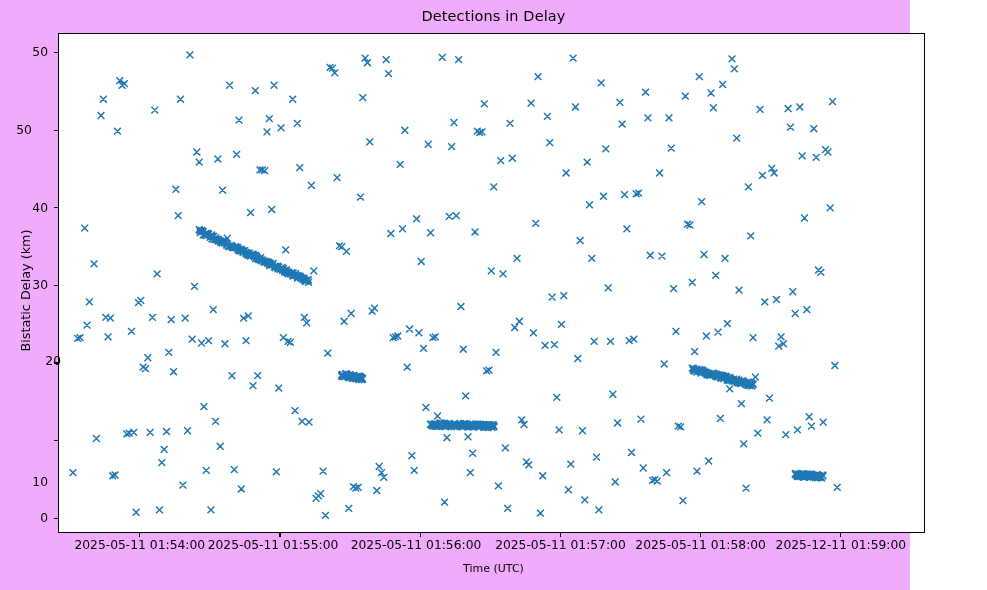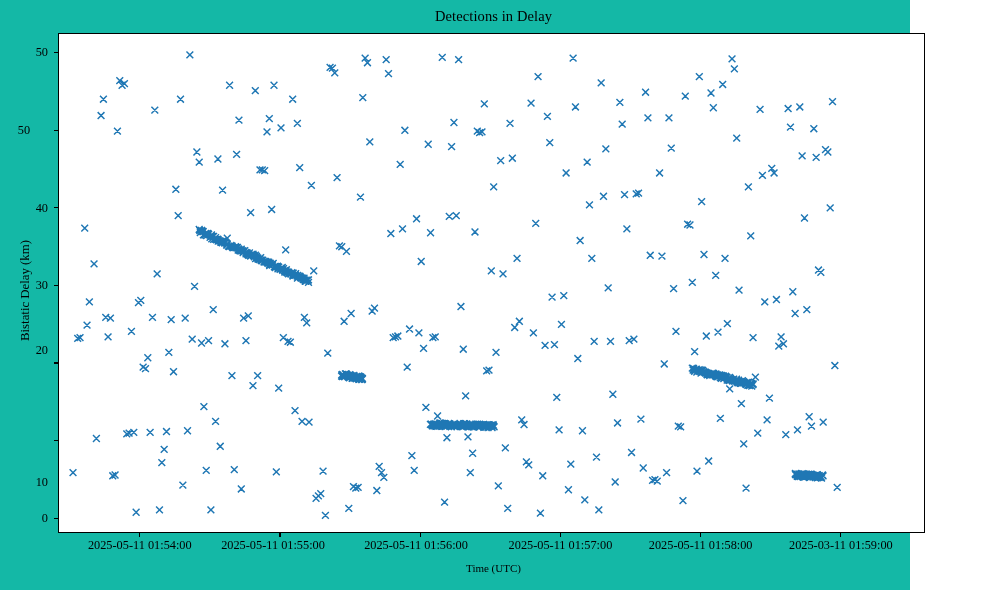--- a/index.html
+++ b/index.html
@@ -10,22 +10,21 @@
   body {
     width: 987px;
     height: 590px;
     font-family: "DejaVu Sans", sans-serif;
     overflow: hidden;
   }
   #figure {
     position: relative;
     width: 910px;
     height: 590px;
-    background: #14b8a6;
-    font-family: Liberation Serif, serif;
+    background: #f0abfc;
   }
   #chart-title {
     position: absolute;
     left: 0;
     top: 8px;
     width: 987px;
     text-align: center;
     font-size: 14.5px;
     color: #000000;
     letter-spacing: 0.1px;
@@ -109,33 +108,33 @@
     <svg id="scatter-svg" viewBox="0 0 867 500" preserveAspectRatio="none">
         <g stroke="#1f77b4" stroke-width="1.45" stroke-linecap="butt" fill="none">
           <path d="M10.62 435.26L17.42 442.06M10.62 442.06L17.42 435.26M15.30 300.95L22.10 307.75M15.30 307.75L22.10 300.95M17.63 300.17L24.43 306.97M17.63 306.97L24.43 300.17M22.31 190.70L29.11 197.50M22.31 197.50L29.11 190.70M24.64 287.75L31.44 294.55M24.64 294.55L31.44 287.75M26.98 264.46L33.78 271.26M26.98 271.26L33.78 264.46M31.65 226.41L38.45 233.21M31.65 233.21L38.45 226.41M33.99 401.10L40.79 407.90M33.99 407.90L40.79 401.10M38.66 78.12L45.46 84.92M38.66 84.92L45.46 78.12M41.00 61.82L47.80 68.62M41.00 68.62L47.80 61.82M43.34 279.99L50.14 286.79M43.34 286.79L50.14 279.99M45.68 299.40L52.48 306.20M45.68 306.20L52.48 299.40M48.01 280.76L54.81 287.56M48.01 287.56L54.81 280.76M50.35 438.37L57.15 445.17M50.35 445.17L57.15 438.37M52.69 437.59L59.49 444.39M52.69 444.39L59.49 437.59M55.02 93.65L61.82 100.45M55.02 100.45L61.82 93.65M57.36 43.18L64.16 49.98M57.36 49.98L64.16 43.18M59.70 47.84L66.50 54.64M59.70 54.64L66.50 47.84M62.03 46.29L68.83 53.09M62.03 53.09L68.83 46.29M64.37 396.44L71.17 403.24M64.37 403.24L71.17 396.44M66.71 395.67L73.51 402.47M66.71 402.47L73.51 395.67M69.04 293.96L75.84 300.76M69.04 300.76L75.84 293.96M71.38 394.89L78.18 401.69M71.38 401.69L78.18 394.89M73.72 474.86L80.52 481.66M73.72 481.66L80.52 474.86M76.06 265.23L82.86 272.03M76.06 272.03L82.86 265.23M78.39 262.90L85.19 269.70M78.39 269.70L85.19 262.90M80.73 329.67L87.53 336.47M80.73 336.47L87.53 329.67M83.07 331.23L89.87 338.03M83.07 338.03L89.87 331.23M85.40 320.36L92.20 327.16M85.40 327.16L92.20 320.36M87.74 394.89L94.54 401.69M87.74 401.69L94.54 394.89M90.08 279.99L96.88 286.79M90.08 286.79L96.88 279.99M92.41 72.69L99.21 79.49M92.41 79.49L99.21 72.69M94.75 236.51L101.55 243.31M94.75 243.31L101.55 236.51M97.09 472.53L103.89 479.33M97.09 479.33L103.89 472.53M99.42 425.17L106.22 431.97M99.42 431.97L106.22 425.17M101.76 411.97L108.56 418.77M101.76 418.77L108.56 411.97M104.10 394.12L110.90 400.92M104.10 400.92L110.90 394.12M106.44 314.92L113.24 321.72M106.44 321.72L113.24 314.92M108.77 282.31L115.57 289.11M108.77 289.11L115.57 282.31M111.11 334.33L117.91 341.13M111.11 341.13L117.91 334.33M113.45 151.88L120.25 158.68M113.45 158.68L120.25 151.88M115.78 178.28L122.58 185.08M115.78 185.08L122.58 178.28M118.12 61.82L124.92 68.62M118.12 68.62L124.92 61.82M120.46 447.69L127.26 454.49M120.46 454.49L127.26 447.69M122.79 280.76L129.59 287.56M122.79 287.56L129.59 280.76M125.13 393.34L131.93 400.14M125.13 400.14L131.93 393.34M127.47 17.56L134.27 24.36M127.47 24.36L134.27 17.56M129.80 301.72L136.60 308.52M129.80 308.52L136.60 301.72M132.14 248.93L138.94 255.73M132.14 255.73L138.94 248.93M134.48 114.61L141.28 121.41M134.48 121.41L141.28 114.61M136.82 124.71L143.62 131.51M136.82 131.51L143.62 124.71M139.15 305.61L145.95 312.41M139.15 312.41L145.95 305.61M141.49 369.27L148.29 376.07M141.49 376.07L148.29 369.27M143.83 432.94L150.63 439.74M143.83 439.74L150.63 432.94M146.16 303.28L152.96 310.08M146.16 310.08L152.96 303.28M148.50 472.53L155.30 479.33M148.50 479.33L155.30 472.53M150.84 272.22L157.64 279.02M150.84 279.02L157.64 272.22M153.17 384.02L159.97 390.82M153.17 390.82L159.97 384.02M155.51 121.60L162.31 128.40M155.51 128.40L162.31 121.60M157.85 408.87L164.65 415.67M157.85 415.67L164.65 408.87M160.18 152.66L166.98 159.46M160.18 159.46L166.98 152.66M162.52 306.38L169.32 313.18M162.52 313.18L169.32 306.38M164.86 200.79L171.66 207.59M164.86 207.59L171.66 200.79M167.20 47.84L174.00 54.64M167.20 54.64L174.00 47.84M169.53 338.21L176.33 345.01M169.53 345.01L176.33 338.21M171.87 432.16L178.67 438.96M171.87 438.96L178.67 432.16M174.21 116.94L181.01 123.74M174.21 123.74L181.01 116.94M176.54 82.78L183.34 89.58M176.54 89.58L183.34 82.78M178.88 451.57L185.68 458.37M178.88 458.37L185.68 451.57M181.22 280.76L188.02 287.56M181.22 287.56L188.02 280.76M183.55 303.28L190.35 310.08M183.55 310.08L190.35 303.28M185.89 278.43L192.69 285.23M185.89 285.23L192.69 278.43M188.23 175.17L195.03 181.97M188.23 181.97L195.03 175.17M190.56 348.31L197.36 355.11M190.56 355.11L197.36 348.31M192.90 53.28L199.70 60.08M192.90 60.08L199.70 53.28M195.24 338.21L202.04 345.01M195.24 345.01L202.04 338.21M197.58 132.47L204.38 139.27M197.58 139.27L204.38 132.47M199.91 132.47L206.71 139.27M199.91 139.27L206.71 132.47M202.25 133.25L209.05 140.05M202.25 140.05L209.05 133.25M204.59 94.43L211.39 101.23M204.59 101.23L211.39 94.43M206.92 81.23L213.72 88.03M206.92 88.03L213.72 81.23M209.26 172.07L216.06 178.87M209.26 178.87L216.06 172.07M211.60 47.84L218.40 54.64M211.60 54.64L218.40 47.84M213.93 434.49L220.73 441.29M213.93 441.29L220.73 434.49M216.27 350.64L223.07 357.44M216.27 357.44L223.07 350.64M218.61 90.54L225.41 97.34M218.61 97.34L225.41 90.54M220.95 300.17L227.75 306.97M220.95 306.97L227.75 300.17M223.28 212.44L230.08 219.24M223.28 219.24L230.08 212.44M225.62 304.05L232.42 310.85M225.62 310.85L232.42 304.05M227.96 304.83L234.76 311.63M227.96 311.63L234.76 304.83M230.29 61.82L237.09 68.62M230.29 68.62L237.09 61.82M232.63 373.15L239.43 379.95M232.63 379.95L239.43 373.15M234.97 85.89L241.77 92.69M234.97 92.69L241.77 85.89M237.30 130.14L244.10 136.94M237.30 136.94L244.10 130.14M239.64 384.02L246.44 390.82M239.64 390.82L246.44 384.02M241.98 279.99L248.78 286.79M241.98 286.79L248.78 279.99M244.31 285.42L251.11 292.22M244.31 292.22L251.11 285.42M246.65 384.80L253.45 391.60M246.65 391.60L253.45 384.80M248.99 148.00L255.79 154.80M248.99 154.80L255.79 148.00M251.33 233.40L258.13 240.20M251.33 240.20L258.13 233.40M253.66 460.89L260.46 467.69M253.66 467.69L260.46 460.89M256.00 458.56L262.80 465.36M256.00 465.36L262.80 458.56M258.34 456.23L265.14 463.03M258.34 463.03L265.14 456.23M260.67 433.71L267.47 440.51M260.67 440.51L267.47 433.71M263.01 477.97L269.81 484.77M263.01 484.77L269.81 477.97M265.35 315.70L272.15 322.50M265.35 322.50L272.15 315.70M267.68 29.99L274.48 36.79M267.68 36.79L274.48 29.99M270.02 30.76L276.82 37.56M270.02 37.56L276.82 30.76M272.36 35.42L279.16 42.22M272.36 42.22L279.16 35.42M274.69 140.23L281.49 147.03M274.69 147.03L281.49 140.23M277.03 208.56L283.83 215.36M277.03 215.36L283.83 208.56M279.37 209.33L286.17 216.13M279.37 216.13L286.17 209.33M281.71 283.87L288.51 290.67M281.71 290.67L288.51 283.87M284.04 213.99L290.84 220.79M284.04 220.79L290.84 213.99M286.38 470.98L293.18 477.78M286.38 477.78L293.18 470.98M288.72 276.10L295.52 282.90M288.72 282.90L295.52 276.10M291.05 449.24L297.85 456.04M291.05 456.04L297.85 449.24M293.39 450.79L300.19 457.59M293.39 457.59L300.19 450.79M295.73 450.02L302.53 456.82M295.73 456.82L302.53 450.02M298.06 159.64L304.86 166.44M298.06 166.44L304.86 159.64M300.40 60.26L307.20 67.06M300.40 67.06L307.20 60.26M302.74 20.67L309.54 27.47M302.74 27.47L309.54 20.67M305.07 25.33L311.87 32.13M305.07 32.13L311.87 25.33M307.41 104.52L314.21 111.32M307.41 111.32L314.21 104.52M309.75 273.77L316.55 280.57M309.75 280.57L316.55 273.77M312.09 270.67L318.89 277.47M312.09 277.47L318.89 270.67M314.42 453.12L321.22 459.92M314.42 459.92L321.22 453.12M316.76 429.05L323.56 435.85M316.76 435.85L323.56 429.05M319.10 435.26L325.90 442.06M319.10 442.06L325.90 435.26M321.43 439.92L328.23 446.72M321.43 446.72L328.23 439.92M323.77 22.22L330.57 29.02M323.77 29.02L330.57 22.22M326.11 36.20L332.91 43.00M326.11 43.00L332.91 36.20M328.44 196.13L335.24 202.93M328.44 202.93L335.24 196.13M330.78 300.17L337.58 306.97M330.78 306.97L337.58 300.17M333.12 299.40L339.92 306.20M333.12 306.20L339.92 299.40M335.45 298.62L342.25 305.42M335.45 305.42L342.25 298.62M337.79 127.03L344.59 133.83M337.79 133.83L344.59 127.03M340.13 191.48L346.93 198.28M340.13 198.28L346.93 191.48M342.47 92.87L349.27 99.67M342.47 99.67L349.27 92.87M344.80 329.67L351.60 336.47M344.80 336.47L351.60 329.67M347.14 291.63L353.94 298.43M347.14 298.43L353.94 291.63M349.48 418.18L356.28 424.98M349.48 424.98L356.28 418.18M351.81 432.94L358.61 439.74M351.81 439.74L358.61 432.94M354.15 181.38L360.95 188.18M354.15 188.18L360.95 181.38M356.49 295.51L363.29 302.31M356.49 302.31L363.29 295.51M358.82 224.08L365.62 230.88M358.82 230.88L365.62 224.08M361.16 311.04L367.96 317.84M361.16 317.84L367.96 311.04M363.50 370.05L370.30 376.85M363.50 376.85L370.30 370.05M365.83 106.85L372.63 113.65M365.83 113.65L372.63 106.85M368.17 195.36L374.97 202.16M368.17 202.16L374.97 195.36M370.51 300.17L377.31 306.97M370.51 306.97L377.31 300.17M372.85 299.40L379.65 306.20M372.85 306.20L379.65 299.40M375.18 378.59L381.98 385.39M375.18 385.39L381.98 378.59M377.52 385.58L384.32 392.38M377.52 392.38L384.32 385.58M379.86 19.89L386.66 26.69M379.86 26.69L386.66 19.89M382.19 464.77L388.99 471.57M382.19 471.57L388.99 464.77M384.53 400.33L391.33 407.13M384.53 407.13L391.33 400.33M386.87 179.05L393.67 185.85M386.87 185.85L393.67 179.05M389.20 109.18L396.00 115.98M389.20 115.98L396.00 109.18M391.54 85.11L398.34 91.91M391.54 91.91L398.34 85.11M393.88 178.28L400.68 185.08M393.88 185.08L400.68 178.28M396.21 22.22L403.01 29.02M396.21 29.02L403.01 22.22M398.55 269.12L405.35 275.92M398.55 275.92L405.35 269.12M400.89 311.82L407.69 318.62M400.89 318.62L407.69 311.82M403.23 358.40L410.03 365.20M403.23 365.20L410.03 358.40M405.56 399.55L412.36 406.35M405.56 406.35L412.36 399.55M407.90 435.26L414.70 442.06M407.90 442.06L414.70 435.26M410.24 415.85L417.04 422.65M410.24 422.65L417.04 415.85M412.57 194.58L419.37 201.38M412.57 201.38L419.37 194.58M414.91 93.65L421.71 100.45M414.91 100.45L421.71 93.65M417.25 95.20L424.05 102.00M417.25 102.00L424.05 95.20M419.58 94.43L426.38 101.23M419.58 101.23L426.38 94.43M421.92 66.48L428.72 73.28M421.92 73.28L428.72 66.48M424.26 333.56L431.06 340.36M424.26 340.36L431.06 333.56M426.59 332.78L433.39 339.58M426.59 339.58L433.39 332.78M428.93 233.40L435.73 240.20M428.93 240.20L435.73 233.40M431.27 149.55L438.07 156.35M431.27 156.35L438.07 149.55M433.61 314.92L440.41 321.72M433.61 321.72L440.41 314.92M435.94 448.46L442.74 455.26M435.94 455.26L442.74 448.46M438.28 123.15L445.08 129.95M438.28 129.95L445.08 123.15M440.62 236.51L447.42 243.31M440.62 243.31L447.42 236.51M442.95 410.42L449.75 417.22M442.95 417.22L449.75 410.42M445.29 470.98L452.09 477.78M445.29 477.78L452.09 470.98M447.63 85.89L454.43 92.69M447.63 92.69L454.43 85.89M449.96 120.82L456.76 127.62M449.96 127.62L456.76 120.82M452.30 290.08L459.10 296.88M452.30 296.88L459.10 290.08M454.64 220.98L461.44 227.78M454.64 227.78L461.44 220.98M456.97 283.87L463.77 290.67M456.97 290.67L463.77 283.87M459.31 382.47L466.11 389.27M459.31 389.27L466.11 382.47M461.65 387.13L468.45 393.93M461.65 393.93L468.45 387.13M463.99 424.40L470.79 431.20M463.99 431.20L470.79 424.40M466.32 427.50L473.12 434.30M466.32 434.30L473.12 427.50M468.66 65.70L475.46 72.50M468.66 72.50L475.46 65.70M471.00 295.51L477.80 302.31M471.00 302.31L477.80 295.51M473.33 186.04L480.13 192.84M473.33 192.84L480.13 186.04M475.67 39.30L482.47 46.10M475.67 46.10L482.47 39.30M478.01 475.64L484.81 482.44M478.01 482.44L484.81 475.64M480.34 438.37L487.14 445.17M480.34 445.17L487.14 438.37M482.68 307.94L489.48 314.74M482.68 314.74L489.48 307.94M485.02 78.90L491.82 85.70M485.02 85.70L491.82 78.90M487.35 105.30L494.15 112.10M487.35 112.10L494.15 105.30M489.69 259.80L496.49 266.60M489.69 266.60L496.49 259.80M492.03 307.16L498.83 313.96M492.03 313.96L498.83 307.16M494.37 359.95L501.17 366.75M494.37 366.75L501.17 359.95M496.70 392.56L503.50 399.36M496.70 399.36L503.50 392.56M499.04 286.97L505.84 293.77M499.04 293.77L505.84 286.97M501.38 258.25L508.18 265.05M501.38 265.05L508.18 258.25M503.71 135.58L510.51 142.38M503.71 142.38L510.51 135.58M506.05 452.35L512.85 459.15M506.05 459.15L512.85 452.35M508.39 426.72L515.19 433.52M508.39 433.52L515.19 426.72M510.72 20.67L517.52 27.47M510.72 27.47L517.52 20.67M513.06 69.58L519.86 76.38M513.06 76.38L519.86 69.58M515.40 321.13L522.20 327.93M515.40 327.93L522.20 321.13M517.73 203.12L524.53 209.92M517.73 209.92L524.53 203.12M520.07 393.34L526.87 400.14M520.07 400.14L526.87 393.34M522.41 462.44L529.21 469.24M522.41 469.24L529.21 462.44M524.75 124.71L531.55 131.51M524.75 131.51L531.55 124.71M527.08 167.41L533.88 174.21M527.08 174.21L533.88 167.41M529.42 220.98L536.22 227.78M529.42 227.78L536.22 220.98M531.76 304.05L538.56 310.85M531.76 310.85L538.56 304.05M534.09 419.74L540.89 426.54M534.09 426.54L540.89 419.74M536.43 472.53L543.23 479.33M536.43 479.33L543.23 472.53M538.77 45.51L545.57 52.31M538.77 52.31L545.57 45.51M541.10 158.87L547.90 165.67M541.10 165.67L547.90 158.87M543.44 111.51L550.24 118.31M543.44 118.31L550.24 111.51M545.78 250.48L552.58 257.28M545.78 257.28L552.58 250.48M548.11 304.05L554.91 310.85M548.11 310.85L554.91 304.05M550.45 356.85L557.25 363.65M550.45 363.65L557.25 356.85M552.79 444.58L559.59 451.38M552.79 451.38L559.59 444.58M555.13 385.58L561.93 392.38M555.13 392.38L561.93 385.58M557.46 64.92L564.26 71.72M557.46 71.72L564.26 64.92M559.80 86.66L566.60 93.46M559.80 93.46L566.60 86.66M562.14 157.31L568.94 164.11M562.14 164.11L568.94 157.31M564.47 191.48L571.27 198.28M564.47 198.28L571.27 191.48M566.81 303.28L573.61 310.08M566.81 310.08L573.61 303.28M569.15 415.08L575.95 421.88M569.15 421.88L575.95 415.08M571.48 301.72L578.28 308.52M571.48 308.52L578.28 301.72M573.82 156.54L580.62 163.34M573.82 163.34L580.62 156.54M576.16 155.76L582.96 162.56M576.16 162.56L582.96 155.76M578.49 381.69L585.29 388.49M578.49 388.49L585.29 381.69M580.83 430.61L587.63 437.41M580.83 437.41L587.63 430.61M583.17 54.83L589.97 61.63M583.17 61.63L589.97 54.83M585.51 80.45L592.31 87.25M585.51 87.25L592.31 80.45M587.84 217.87L594.64 224.67M587.84 224.67L594.64 217.87M590.18 443.03L596.98 449.83M590.18 449.83L596.98 443.03M592.52 442.25L599.32 449.05M592.52 449.05L599.32 442.25M594.85 443.80L601.65 450.60M594.85 450.60L601.65 443.80M597.19 135.58L603.99 142.38M597.19 142.38L603.99 135.58M599.53 218.65L606.33 225.45M599.53 225.45L606.33 218.65M601.86 326.57L608.66 333.37M601.86 333.37L608.66 326.57M604.20 435.26L611.00 442.06M604.20 442.06L611.00 435.26M606.54 80.45L613.34 87.25M606.54 87.25L613.34 80.45M608.87 110.73L615.67 117.53M608.87 117.53L615.67 110.73M611.21 251.26L618.01 258.06M611.21 258.06L618.01 251.26M613.55 293.96L620.35 300.76M613.55 300.76L620.35 293.96M615.89 388.68L622.69 395.48M615.89 395.48L622.69 388.68M618.22 389.46L625.02 396.26M618.22 396.26L625.02 389.46M620.56 463.21L627.36 470.01M620.56 470.01L627.36 463.21M622.90 58.71L629.70 65.51M622.90 65.51L629.70 58.71M625.23 186.82L632.03 193.62M625.23 193.62L632.03 186.82M627.57 187.59L634.37 194.39M627.57 194.39L634.37 187.59M629.91 245.05L636.71 251.85M629.91 251.85L636.71 245.05M632.24 314.15L639.04 320.95M632.24 320.95L639.04 314.15M634.58 433.71L641.38 440.51M634.58 440.51L641.38 433.71M636.92 39.30L643.72 46.10M636.92 46.10L643.72 39.30M639.25 164.30L646.05 171.10M639.25 171.10L646.05 164.30M641.59 217.10L648.39 223.90M641.59 223.90L648.39 217.10M643.93 298.62L650.73 305.42M643.93 305.42L650.73 298.62M646.27 423.62L653.07 430.42M646.27 430.42L653.07 423.62M648.60 55.61L655.40 62.41M648.60 62.41L655.40 55.61M650.94 70.36L657.74 77.16M650.94 77.16L657.74 70.36M653.28 238.06L660.08 244.86M653.28 244.86L660.08 238.06M655.61 294.74L662.41 301.54M655.61 301.54L662.41 294.74M657.95 380.92L664.75 387.72M657.95 387.72L664.75 380.92M660.29 47.07L667.09 53.87M660.29 53.87L667.09 47.07M662.62 220.98L669.42 227.78M662.62 227.78L669.42 220.98M664.96 286.20L671.76 293.00M664.96 293.00L671.76 286.20M667.30 351.41L674.10 358.21M667.30 358.21L674.10 351.41M669.64 21.44L676.44 28.24M669.64 28.24L676.44 21.44M671.97 31.54L678.77 38.34M671.97 38.34L678.77 31.54M674.31 100.64L681.11 107.44M674.31 107.44L681.11 100.64M676.65 252.81L683.45 259.61M676.65 259.61L683.45 252.81M678.98 366.17L685.78 372.97M678.98 372.97L685.78 366.17M681.32 406.54L688.12 413.34M681.32 413.34L688.12 406.54M683.66 450.79L690.46 457.59M683.66 457.59L690.46 450.79M685.99 149.55L692.79 156.35M685.99 156.35L692.79 149.55M688.33 198.46L695.13 205.26M688.33 205.26L695.13 198.46M690.67 300.17L697.47 306.97M690.67 306.97L697.47 300.17M693.00 339.77L699.80 346.57M693.00 346.57L699.80 339.77M695.34 395.67L702.14 402.47M695.34 402.47L702.14 395.67M697.68 71.91L704.48 78.71M697.68 78.71L704.48 71.91M700.02 137.90L706.82 144.70M700.02 144.70L706.82 137.90M702.35 264.46L709.15 271.26M702.35 271.26L709.15 264.46M704.69 382.47L711.49 389.27M704.69 389.27L711.49 382.47M707.03 360.73L713.83 367.53M707.03 367.53L713.83 360.73M709.36 130.92L716.16 137.72M709.36 137.72L716.16 130.92M711.70 135.58L718.50 142.38M711.70 142.38L718.50 135.58M714.04 262.13L720.84 268.93M714.04 268.93L720.84 262.13M716.37 308.71L723.17 315.51M716.37 315.51L723.17 308.71M718.71 299.40L725.51 306.20M718.71 306.20L725.51 299.40M721.05 306.38L727.85 313.18M721.05 313.18L727.85 306.38M723.38 397.22L730.18 404.02M723.38 404.02L730.18 397.22M725.72 71.13L732.52 77.93M725.72 77.93L732.52 71.13M728.06 89.77L734.86 96.57M728.06 96.57L734.86 89.77M730.40 254.36L737.20 261.16M730.40 261.16L737.20 254.36M732.73 276.10L739.53 282.90M732.73 282.90L739.53 276.10M735.07 392.56L741.87 399.36M735.07 399.36L741.87 392.56M737.41 69.58L744.21 76.38M737.41 76.38L744.21 69.58M739.74 118.49L746.54 125.29M739.74 125.29L746.54 118.49M742.08 180.61L748.88 187.41M742.08 187.41L748.88 180.61M744.42 272.22L751.22 279.02M744.42 279.02L751.22 272.22M746.75 379.36L753.55 386.16M746.75 386.16L753.55 379.36M749.09 388.68L755.89 395.48M749.09 395.48L755.89 388.68M751.43 91.32L758.23 98.12M751.43 98.12L758.23 91.32M753.76 120.05L760.56 126.85M753.76 126.85L760.56 120.05M756.10 232.62L762.90 239.42M756.10 239.42L762.90 232.62M758.44 234.95L765.24 241.75M758.44 241.75L765.24 234.95M760.78 384.80L767.58 391.60M760.78 391.60L767.58 384.80M763.11 112.28L769.91 119.08M763.11 119.08L769.91 112.28M765.45 114.61L772.25 121.41M765.45 121.41L772.25 114.61M767.79 170.51L774.59 177.31M767.79 177.31L774.59 170.51M770.12 64.15L776.92 70.95M770.12 70.95L776.92 64.15M772.46 328.12L779.26 334.92M772.46 334.92L779.26 328.12M774.80 450.02L781.60 456.82M774.80 456.82L781.60 450.02M136.80 192.08L143.60 198.88M136.80 198.88L143.60 192.08M137.44 193.16L144.24 199.96M137.44 199.96L144.24 193.16M137.89 195.23L144.69 202.03M137.89 202.03L144.69 195.23M139.12 192.99L145.92 199.79M139.12 199.79L145.92 192.99M139.47 193.33L146.27 200.13M139.47 200.13L146.27 193.33M140.35 194.21L147.15 201.01M140.35 201.01L147.15 194.21M140.88 194.19L147.68 200.99M140.88 200.99L147.68 194.19M141.00 197.53L147.80 204.33M141.00 204.33L147.80 197.53M142.35 196.79L149.15 203.59M142.35 203.59L149.15 196.79M142.56 197.67L149.36 204.47M142.56 204.47L149.36 197.67M143.28 196.13L150.08 202.93M143.28 202.93L150.08 196.13M144.54 197.87L151.34 204.67M144.54 204.67L151.34 197.87M144.21 198.16L151.01 204.96M144.21 204.96L151.01 198.16M144.93 195.97L151.73 202.77M144.93 202.77L151.73 195.97M145.75 196.34L152.55 203.14M145.75 203.14L152.55 196.34M146.25 196.94L153.05 203.74M146.25 203.74L153.05 196.94M147.69 199.84L154.49 206.64M147.69 206.64L154.49 199.84M148.33 198.60L155.13 205.40M148.33 205.40L155.13 198.60M149.09 197.50L155.89 204.30M149.09 204.30L155.89 197.50M149.34 198.76L156.14 205.56M149.34 205.56L156.14 198.76M149.38 201.48L156.18 208.28M149.38 208.28L156.18 201.48M150.59 199.16L157.39 205.96M150.59 205.96L157.39 199.16M151.20 198.94L158.00 205.74M151.20 205.74L158.00 198.94M151.23 201.99L158.03 208.79M151.23 208.79L158.03 201.99M152.61 201.75L159.41 208.55M152.61 208.55L159.41 201.75M153.16 200.16L159.96 206.96M153.16 206.96L159.96 200.16M154.20 202.24L161.00 209.04M154.20 209.04L161.00 202.24M153.93 202.32L160.73 209.12M153.93 209.12L160.73 202.32M155.36 201.65L162.16 208.45M155.36 208.45L162.16 201.65M155.80 203.59L162.60 210.39M155.80 210.39L162.60 203.59M155.90 202.39L162.70 209.19M155.90 209.19L162.70 202.39M157.38 203.39L164.18 210.19M157.38 210.19L164.18 203.39M157.44 203.50L164.24 210.30M157.44 210.30L164.24 203.50M158.63 203.92L165.43 210.72M158.63 210.72L165.43 203.92M158.50 205.03L165.30 211.83M158.50 211.83L165.30 205.03M160.10 203.92L166.90 210.72M160.10 210.72L166.90 203.92M159.91 205.48L166.71 212.28M159.91 212.28L166.71 205.48M160.72 203.94L167.52 210.74M160.72 210.74L167.52 203.94M161.75 204.15L168.55 210.95M161.75 210.95L168.55 204.15M162.35 205.71L169.15 212.51M162.35 212.51L169.15 205.71M162.47 205.16L169.27 211.96M162.47 211.96L169.27 205.16M163.44 205.04L170.24 211.84M163.44 211.84L170.24 205.04M164.33 206.53L171.13 213.33M164.33 213.33L171.13 206.53M164.24 207.76L171.04 214.56M164.24 214.56L171.04 207.76M164.89 207.39L171.69 214.19M164.89 214.19L171.69 207.39M166.24 208.90L173.04 215.70M166.24 215.70L173.04 208.90M166.15 208.70L172.95 215.50M166.15 215.50L172.95 208.70M167.15 209.10L173.95 215.90M167.15 215.90L173.95 209.10M168.55 208.11L175.35 214.91M168.55 214.91L175.35 208.11M168.10 208.54L174.90 215.34M168.10 215.34L174.90 208.54M169.74 208.75L176.54 215.55M169.74 215.55L176.54 208.75M169.57 209.10L176.37 215.90M169.57 215.90L176.37 209.10M170.43 210.22L177.23 217.02M170.43 217.02L177.23 210.22M171.27 210.18L178.07 216.98M171.27 216.98L178.07 210.18M172.35 209.96L179.15 216.76M172.35 216.76L179.15 209.96M173.09 209.26L179.89 216.06M173.09 216.06L179.89 209.26M172.67 210.20L179.47 217.00M172.67 217.00L179.47 210.20M174.32 210.33L181.12 217.13M174.32 217.13L181.12 210.33M174.75 210.56L181.55 217.36M174.75 217.36L181.55 210.56M175.10 209.97L181.90 216.77M175.10 216.77L181.90 209.97M175.76 212.62L182.56 219.42M175.76 219.42L182.56 212.62M176.12 211.39L182.92 218.19M176.12 218.19L182.92 211.39M176.71 212.26L183.51 219.06M176.71 219.06L183.51 212.26M177.30 213.16L184.10 219.96M177.30 219.96L184.10 213.16M178.48 213.65L185.28 220.45M178.48 220.45L185.28 213.65M178.85 211.77L185.65 218.57M178.85 218.57L185.65 211.77M179.61 213.21L186.41 220.01M179.61 220.01L186.41 213.21M180.70 215.31L187.50 222.11M180.70 222.11L187.50 215.31M180.64 213.50L187.44 220.30M180.64 220.30L187.44 213.50M181.18 214.63L187.98 221.43M181.18 221.43L187.98 214.63M182.36 213.20L189.16 220.00M182.36 220.00L189.16 213.20M183.54 215.05L190.34 221.85M183.54 221.85L190.34 215.05M183.58 216.38L190.38 223.18M183.58 223.18L190.38 216.38M184.73 215.51L191.53 222.31M184.73 222.31L191.53 215.51M184.53 216.24L191.33 223.04M184.53 223.04L191.33 216.24M185.15 216.82L191.95 223.62M185.15 223.62L191.95 216.82M185.67 217.34L192.47 224.14M185.67 224.14L192.47 217.34M186.39 217.86L193.19 224.66M186.39 224.66L193.19 217.86M187.07 215.41L193.87 222.21M187.07 222.21L193.87 215.41M188.05 218.55L194.85 225.35M188.05 225.35L194.85 218.55M188.27 218.62L195.07 225.42M188.27 225.42L195.07 218.62M189.13 217.05L195.93 223.85M189.13 223.85L195.93 217.05M190.65 216.80L197.45 223.60M190.65 223.60L197.45 216.80M191.00 218.05L197.80 224.85M191.00 224.85L197.80 218.05M191.64 218.77L198.44 225.57M191.64 225.57L198.44 218.77M191.97 219.56L198.77 226.36M191.97 226.36L198.77 219.56M193.00 217.75L199.80 224.55M193.00 224.55L199.80 217.75M193.18 221.21L199.98 228.01M193.18 228.01L199.98 221.21M194.05 218.99L200.85 225.79M194.05 225.79L200.85 218.99M194.28 220.38L201.08 227.18M194.28 227.18L201.08 220.38M195.31 220.58L202.11 227.38M195.31 227.38L202.11 220.58M195.62 221.63L202.42 228.43M195.62 228.43L202.42 221.63M196.81 222.18L203.61 228.98M196.81 228.98L203.61 222.18M197.25 221.19L204.05 227.99M197.25 227.99L204.05 221.19M198.27 220.27L205.07 227.07M198.27 227.07L205.07 220.27M198.70 222.58L205.50 229.38M198.70 229.38L205.50 222.58M198.71 222.90L205.51 229.70M198.71 229.70L205.51 222.90M199.57 223.40L206.37 230.20M199.57 230.20L206.37 223.40M200.34 222.74L207.14 229.54M200.34 229.54L207.14 222.74M201.70 224.01L208.50 230.81M201.70 230.81L208.50 224.01M201.72 224.64L208.52 231.44M201.72 231.44L208.52 224.64M202.05 223.97L208.85 230.77M202.05 230.77L208.85 223.97M203.12 224.12L209.92 230.92M203.12 230.92L209.92 224.12M203.45 224.72L210.25 231.52M203.45 231.52L210.25 224.72M204.77 224.60L211.57 231.40M204.77 231.40L211.57 224.60M205.36 225.62L212.16 232.42M205.36 232.42L212.16 225.62M206.25 225.63L213.05 232.43M206.25 232.43L213.05 225.63M206.37 224.80L213.17 231.60M206.37 231.60L213.17 224.80M207.14 227.51L213.94 234.31M207.14 234.31L213.94 227.51M207.30 228.09L214.10 234.89M207.30 234.89L214.10 228.09M207.81 225.88L214.61 232.68M207.81 232.68L214.61 225.88M208.92 227.00L215.72 233.80M208.92 233.80L215.72 227.00M210.07 227.80L216.87 234.60M210.07 234.60L216.87 227.80M209.95 227.49L216.75 234.29M209.95 234.29L216.75 227.49M210.81 226.11L217.61 232.91M210.81 232.91L217.61 226.11M211.96 229.38L218.76 236.18M211.96 236.18L218.76 229.38M212.37 229.30L219.17 236.10M212.37 236.10L219.17 229.30M213.03 228.91L219.83 235.71M213.03 235.71L219.83 228.91M213.02 230.12L219.82 236.92M213.02 236.92L219.82 230.12M213.82 229.23L220.62 236.03M213.82 236.03L220.62 229.23M215.18 228.83L221.98 235.63M215.18 235.63L221.98 228.83M215.48 229.67L222.28 236.47M215.48 236.47L222.28 229.67M215.53 231.42L222.33 238.22M215.53 238.22L222.33 231.42M216.34 229.78L223.14 236.58M216.34 236.58L223.14 229.78M217.55 231.77L224.35 238.57M217.55 238.57L224.35 231.77M217.73 231.89L224.53 238.69M217.73 238.69L224.53 231.89M218.24 231.13L225.04 237.93M218.24 237.93L225.04 231.13M219.85 230.04L226.65 236.84M219.85 236.84L226.65 230.04M219.66 231.66L226.46 238.46M219.66 238.46L226.46 231.66M220.29 233.01L227.09 239.81M220.29 239.81L227.09 233.01M221.09 231.27L227.89 238.07M221.09 238.07L227.89 231.27M222.16 233.33L228.96 240.13M222.16 240.13L228.96 233.33M222.42 234.81L229.22 241.61M222.42 241.61L229.22 234.81M223.59 234.34L230.39 241.14M223.59 241.14L230.39 234.34M223.96 232.37L230.76 239.17M223.96 239.17L230.76 232.37M224.82 234.61L231.62 241.41M224.82 241.41L231.62 234.61M224.79 235.32L231.59 242.12M224.79 242.12L231.59 235.32M226.07 236.42L232.87 243.22M226.07 243.22L232.87 236.42M226.25 234.68L233.05 241.48M226.25 241.48L233.05 234.68M226.79 235.95L233.59 242.75M226.79 242.75L233.59 235.95M228.36 236.17L235.16 242.97M228.36 242.97L235.16 236.17M228.55 236.64L235.35 243.44M228.55 243.44L235.35 236.64M229.45 235.22L236.25 242.02M229.45 242.02L236.25 235.22M230.27 237.69L237.07 244.49M230.27 244.49L237.07 237.69M230.85 235.75L237.65 242.55M230.85 242.55L237.65 235.75M230.57 238.67L237.37 245.47M230.57 245.47L237.37 238.67M232.08 237.78L238.88 244.58M232.08 244.58L238.88 237.78M232.11 237.49L238.91 244.29M232.11 244.29L238.91 237.49M233.22 236.29L240.02 243.09M233.22 243.09L240.02 236.29M233.28 238.01L240.08 244.81M233.28 244.81L240.08 238.01M234.85 238.59L241.65 245.39M234.85 245.39L241.65 238.59M235.27 238.10L242.07 244.90M235.27 244.90L242.07 238.10M235.03 240.65L241.83 247.45M235.03 247.45L241.83 240.65M236.08 239.69L242.88 246.49M236.08 246.49L242.88 239.69M236.52 239.04L243.32 245.84M236.52 245.84L243.32 239.04M237.51 238.87L244.31 245.67M237.51 245.67L244.31 238.87M237.68 239.40L244.48 246.20M237.68 246.20L244.48 239.40M238.45 240.35L245.25 247.15M238.45 247.15L245.25 240.35M238.95 240.81L245.75 247.61M238.95 247.61L245.75 240.81M239.81 240.63L246.61 247.43M239.81 247.43L246.61 240.63M240.85 242.14L247.65 248.94M240.85 248.94L247.65 242.14M241.63 240.71L248.43 247.51M241.63 247.51L248.43 240.71M242.49 242.53L249.29 249.33M242.49 249.33L249.29 242.53M242.72 243.80L249.52 250.60M242.72 250.60L249.52 243.80M243.80 243.27L250.60 250.07M243.80 250.07L250.60 243.27M243.61 243.68L250.41 250.48M243.61 250.48L250.41 243.68M244.62 242.87L251.42 249.67M244.62 249.67L251.42 242.87M245.88 242.59L252.68 249.39M245.88 249.39L252.68 242.59M246.10 242.53L252.90 249.33M246.10 249.33L252.90 242.53M246.11 244.99L252.91 251.79M246.11 251.79L252.91 244.99M279.21 338.73L286.01 345.53M279.21 345.53L286.01 338.73M279.28 337.54L286.08 344.34M279.28 344.34L286.08 337.54M280.11 337.06L286.91 343.86M280.11 343.86L286.91 337.06M280.11 339.14L286.91 345.94M280.11 345.94L286.91 339.14M281.26 338.05L288.06 344.85M281.26 344.85L288.06 338.05M281.13 337.98L287.93 344.78M281.13 344.78L287.93 337.98M282.23 339.14L289.03 345.94M282.23 345.94L289.03 339.14M281.54 339.01L288.34 345.81M281.54 345.81L288.34 339.01M282.50 339.24L289.30 346.04M282.50 346.04L289.30 339.24M283.36 336.59L290.16 343.39M283.36 343.39L290.16 336.59M283.02 336.59L289.82 343.39M283.02 343.39L289.82 336.59M284.15 336.71L290.95 343.51M284.15 343.51L290.95 336.71M284.06 336.81L290.86 343.61M284.06 343.61L290.86 336.81M283.89 336.70L290.69 343.50M283.89 343.50L290.69 336.70M285.20 338.24L292.00 345.04M285.20 345.04L292.00 338.24M285.02 337.82L291.82 344.62M285.02 344.62L291.82 337.82M285.33 338.26L292.13 345.06M285.33 345.06L292.13 338.26M285.98 339.70L292.78 346.50M285.98 346.50L292.78 339.70M286.93 340.39L293.73 347.19M286.93 347.19L293.73 340.39M286.60 339.18L293.40 345.98M286.60 345.98L293.40 339.18M287.43 337.36L294.23 344.16M287.43 344.16L294.23 337.36M287.62 339.90L294.42 346.70M287.62 346.70L294.42 339.90M288.17 338.27L294.97 345.07M288.17 345.07L294.97 338.27M287.95 337.80L294.75 344.60M287.95 344.60L294.75 337.80M289.00 338.64L295.80 345.44M289.00 345.44L295.80 338.64M288.67 339.30L295.47 346.10M288.67 346.10L295.47 339.30M289.72 339.19L296.52 345.99M289.72 345.99L296.52 339.19M289.79 338.43L296.59 345.23M289.79 345.23L296.59 338.43M289.74 340.93L296.54 347.73M289.74 347.73L296.54 340.93M290.27 340.76L297.07 347.56M290.27 347.56L297.07 340.76M291.53 338.01L298.33 344.81M291.53 344.81L298.33 338.01M291.45 339.66L298.25 346.46M291.45 346.46L298.25 339.66M291.29 340.38L298.09 347.18M291.29 347.18L298.09 340.38M292.34 340.76L299.14 347.56M292.34 347.56L299.14 340.76M292.65 340.44L299.45 347.24M292.65 347.24L299.45 340.44M293.07 339.85L299.87 346.65M293.07 346.65L299.87 339.85M293.78 341.34L300.58 348.14M293.78 348.14L300.58 341.34M294.15 339.04L300.95 345.84M294.15 345.84L300.95 339.04M294.00 340.92L300.80 347.72M294.00 347.72L300.80 340.92M294.17 340.76L300.97 347.56M294.17 347.56L300.97 340.76M294.74 340.42L301.54 347.22M294.74 347.22L301.54 340.42M295.82 339.33L302.62 346.13M295.82 346.13L302.62 339.33M296.31 342.00L303.11 348.80M296.31 348.80L303.11 342.00M296.03 338.79L302.83 345.59M296.03 345.59L302.83 338.79M296.68 338.86L303.48 345.66M296.68 345.66L303.48 338.86M297.20 342.01L304.00 348.81M297.20 348.81L304.00 342.01M297.39 340.08L304.19 346.88M297.39 346.88L304.19 340.08M297.24 340.63L304.04 347.43M297.24 347.43L304.04 340.63M297.64 339.40L304.44 346.20M297.64 346.20L304.44 339.40M298.28 339.45L305.08 346.25M298.28 346.25L305.08 339.45M299.15 340.57L305.95 347.37M299.15 347.37L305.95 340.57M299.25 342.16L306.05 348.96M299.25 348.96L306.05 342.16M300.07 340.90L306.87 347.70M300.07 347.70L306.87 340.90M299.94 341.72L306.74 348.52M299.94 348.52L306.74 341.72M299.97 341.86L306.77 348.66M299.97 348.66L306.77 341.86M368.01 386.95L374.81 393.75M368.01 393.75L374.81 386.95M368.88 386.88L375.68 393.68M368.88 393.68L375.68 386.88M368.62 386.91L375.42 393.71M368.62 393.71L375.42 386.91M369.90 388.53L376.70 395.33M369.90 395.33L376.70 388.53M369.64 387.52L376.44 394.32M369.64 394.32L376.44 387.52M370.70 387.39L377.50 394.19M370.70 394.19L377.50 387.39M370.60 388.33L377.40 395.13M370.60 395.13L377.40 388.33M371.29 386.72L378.09 393.52M371.29 393.52L378.09 386.72M371.90 388.39L378.70 395.19M371.90 395.19L378.70 388.39M372.57 386.38L379.37 393.18M372.57 393.18L379.37 386.38M373.45 388.97L380.25 395.77M373.45 395.77L380.25 388.97M373.59 387.03L380.39 393.83M373.59 393.83L380.39 387.03M373.92 387.02L380.72 393.82M373.92 393.82L380.72 387.02M373.95 388.66L380.75 395.46M373.95 395.46L380.75 388.66M374.68 388.91L381.48 395.71M374.68 395.71L381.48 388.91M375.92 388.10L382.72 394.90M375.92 394.90L382.72 388.10M376.39 387.00L383.19 393.80M376.39 393.80L383.19 387.00M376.67 388.08L383.47 394.88M376.67 394.88L383.47 388.08M376.92 388.80L383.72 395.60M376.92 395.60L383.72 388.80M377.34 385.82L384.14 392.62M377.34 392.62L384.14 385.82M378.45 388.46L385.25 395.26M378.45 395.26L385.25 388.46M378.49 385.80L385.29 392.60M378.49 392.60L385.29 385.80M379.33 386.31L386.13 393.11M379.33 393.11L386.13 386.31M378.95 388.75L385.75 395.55M378.95 395.55L385.75 388.75M379.88 386.17L386.68 392.97M379.88 392.97L386.68 386.17M380.07 387.36L386.87 394.16M380.07 394.16L386.87 387.36M380.71 387.76L387.51 394.56M380.71 394.56L387.51 387.76M381.50 386.58L388.30 393.38M381.50 393.38L388.30 386.58M381.62 388.82L388.42 395.62M381.62 395.62L388.42 388.82M382.20 386.02L389.00 392.82M382.20 392.82L389.00 386.02M383.37 386.44L390.17 393.24M383.37 393.24L390.17 386.44M383.59 387.54L390.39 394.34M383.59 394.34L390.39 387.54M383.32 389.09L390.12 395.89M383.32 395.89L390.12 389.09M383.83 388.41L390.63 395.21M383.83 395.21L390.63 388.41M384.68 388.75L391.48 395.55M384.68 395.55L391.48 388.75M385.56 387.05L392.36 393.85M385.56 393.85L392.36 387.05M386.29 386.56L393.09 393.36M386.29 393.36L393.09 386.56M385.70 386.79L392.50 393.59M385.70 393.59L392.50 386.79M386.29 386.07L393.09 392.87M386.29 392.87L393.09 386.07M387.46 386.52L394.26 393.32M387.46 393.32L394.26 386.52M388.30 387.64L395.10 394.44M388.30 394.44L395.10 387.64M387.90 387.27L394.70 394.07M387.90 394.07L394.70 387.27M388.85 389.36L395.65 396.16M388.85 396.16L395.65 389.36M389.07 389.03L395.87 395.83M389.07 395.83L395.87 389.03M389.17 388.88L395.97 395.68M389.17 395.68L395.97 388.88M389.86 388.24L396.66 395.04M389.86 395.04L396.66 388.24M390.47 387.40L397.27 394.20M390.47 394.20L397.27 387.40M390.94 387.83L397.74 394.63M390.94 394.63L397.74 387.83M391.52 387.04L398.32 393.84M391.52 393.84L398.32 387.04M391.95 389.26L398.75 396.06M391.95 396.06L398.75 389.26M392.27 388.70L399.07 395.50M392.27 395.50L399.07 388.70M392.67 387.02L399.47 393.82M392.67 393.82L399.47 387.02M393.33 387.92L400.13 394.72M393.33 394.72L400.13 387.92M393.82 387.95L400.62 394.75M393.82 394.75L400.62 387.95M394.78 388.16L401.58 394.96M394.78 394.96L401.58 388.16M395.52 387.42L402.32 394.22M395.52 394.22L402.32 387.42M395.55 387.63L402.35 394.43M395.55 394.43L402.35 387.63M395.60 387.05L402.40 393.85M395.60 393.85L402.40 387.05M396.60 387.32L403.40 394.12M396.60 394.12L403.40 387.32M397.60 386.10L404.40 392.90M397.60 392.90L404.40 386.10M397.57 386.91L404.37 393.71M397.57 393.71L404.37 386.91M398.51 388.02L405.31 394.82M398.51 394.82L405.31 388.02M398.02 388.59L404.82 395.39M398.02 395.39L404.82 388.59M399.07 387.29L405.87 394.09M399.07 394.09L405.87 387.29M399.19 389.27L405.99 396.07M399.19 396.07L405.99 389.27M400.10 388.08L406.90 394.88M400.10 394.88L406.90 388.08M400.13 387.51L406.93 394.31M400.13 394.31L406.93 387.51M400.43 389.42L407.23 396.22M400.43 396.22L407.23 389.42M401.23 386.24L408.03 393.04M401.23 393.04L408.03 386.24M402.00 386.32L408.80 393.12M402.00 393.12L408.80 386.32M401.89 388.60L408.69 395.40M401.89 395.40L408.69 388.60M402.64 386.69L409.44 393.49M402.64 393.49L409.44 386.69M403.44 387.52L410.24 394.32M403.44 394.32L410.24 387.52M404.32 386.57L411.12 393.37M404.32 393.37L411.12 386.57M404.12 387.50L410.92 394.30M404.12 394.30L410.92 387.50M405.38 388.87L412.18 395.67M405.38 395.67L412.18 388.87M405.29 388.90L412.09 395.70M405.29 395.70L412.09 388.90M405.52 389.46L412.32 396.26M405.52 396.26L412.32 389.46M406.56 389.02L413.36 395.82M406.56 395.82L413.36 389.02M406.75 389.47L413.55 396.27M406.75 396.27L413.55 389.47M406.81 389.04L413.61 395.84M406.81 395.84L413.61 389.04M407.93 387.37L414.73 394.17M407.93 394.17L414.73 387.37M408.50 387.03L415.30 393.83M408.50 393.83L415.30 387.03M408.53 388.91L415.33 395.71M408.53 395.71L415.33 388.91M408.92 389.23L415.72 396.03M408.92 396.03L415.72 389.23M409.95 389.29L416.75 396.09M409.95 396.09L416.75 389.29M409.90 386.66L416.70 393.46M409.90 393.46L416.70 386.66M411.29 389.74L418.09 396.54M411.29 396.54L418.09 389.74M411.58 387.41L418.38 394.21M411.58 394.21L418.38 387.41M412.08 389.25L418.88 396.05M412.08 396.05L418.88 389.25M412.53 388.51L419.33 395.31M412.53 395.31L419.33 388.51M412.12 389.17L418.92 395.97M412.12 395.97L418.92 389.17M413.29 386.73L420.09 393.53M413.29 393.53L420.09 386.73M413.79 388.41L420.59 395.21M413.79 395.21L420.59 388.41M413.92 387.84L420.72 394.64M413.92 394.64L420.72 387.84M414.57 388.06L421.37 394.86M414.57 394.86L421.37 388.06M414.95 388.82L421.75 395.62M414.95 395.62L421.75 388.82M415.08 386.79L421.88 393.59M415.08 393.59L421.88 386.79M416.19 388.79L422.99 395.59M416.19 395.59L422.99 388.79M416.48 389.79L423.28 396.59M416.48 396.59L423.28 389.79M417.27 386.85L424.07 393.65M417.27 393.65L424.07 386.85M417.26 389.47L424.06 396.27M417.26 396.27L424.06 389.47M417.69 387.82L424.49 394.62M417.69 394.62L424.49 387.82M418.77 387.46L425.57 394.26M418.77 394.26L425.57 387.46M418.56 387.48L425.36 394.28M418.56 394.28L425.36 387.48M419.52 388.08L426.32 394.88M419.52 394.88L426.32 388.08M419.67 387.21L426.47 394.01M419.67 394.01L426.47 387.21M420.75 387.57L427.55 394.37M420.75 394.37L427.55 387.57M421.39 386.92L428.19 393.72M421.39 393.72L428.19 386.92M421.44 389.15L428.24 395.95M421.44 395.95L428.24 389.15M421.39 389.95L428.19 396.75M421.39 396.75L428.19 389.95M422.90 387.61L429.70 394.41M422.90 394.41L429.70 387.61M423.51 389.93L430.31 396.73M423.51 396.73L430.31 389.93M423.30 389.05L430.10 395.85M423.30 395.85L430.10 389.05M424.06 388.43L430.86 395.23M424.06 395.23L430.86 388.43M424.37 387.98L431.17 394.78M424.37 394.78L431.17 387.98M424.41 388.25L431.21 395.05M424.41 395.05L431.21 388.25M425.65 390.21L432.45 397.01M425.65 397.01L432.45 390.21M425.93 387.59L432.73 394.39M425.93 394.39L432.73 387.59M426.33 389.10L433.13 395.90M426.33 395.90L433.13 389.10M426.75 387.28L433.55 394.08M426.75 394.08L433.55 387.28M427.17 389.01L433.97 395.81M427.17 395.81L433.97 389.01M427.40 388.71L434.20 395.51M427.40 395.51L434.20 388.71M428.02 388.06L434.82 394.86M428.02 394.86L434.82 388.06M429.25 388.98L436.05 395.78M429.25 395.78L436.05 388.98M429.67 387.51L436.47 394.31M429.67 394.31L436.47 387.51M429.66 390.26L436.46 397.06M429.66 397.06L436.46 390.26M430.77 387.38L437.57 394.18M430.77 394.18L437.57 387.38M431.32 388.72L438.12 395.52M431.32 395.52L438.12 388.72M431.71 389.49L438.51 396.29M431.71 396.29L438.51 389.49M629.91 330.73L636.71 337.53M629.91 337.53L636.71 330.73M630.71 332.63L637.51 339.43M630.71 339.43L637.51 332.63M631.18 331.03L637.98 337.83M631.18 337.83L637.98 331.03M632.09 332.71L638.89 339.51M632.09 339.51L638.89 332.71M632.23 334.03L639.03 340.83M632.23 340.83L639.03 334.03M633.05 332.26L639.85 339.06M633.05 339.06L639.85 332.26M633.29 332.72L640.09 339.52M633.29 339.52L640.09 332.72M633.92 331.85L640.72 338.65M633.92 338.65L640.72 331.85M634.38 334.79L641.18 341.59M634.38 341.59L641.18 334.79M635.44 333.04L642.24 339.84M635.44 339.84L642.24 333.04M635.19 333.98L641.99 340.78M635.19 340.78L641.99 333.98M636.31 333.35L643.11 340.15M636.31 340.15L643.11 333.35M636.77 332.19L643.57 338.99M636.77 338.99L643.57 332.19M636.79 333.98L643.59 340.78M636.79 340.78L643.59 333.98M637.83 333.79L644.63 340.59M637.83 340.59L644.63 333.79M638.62 335.80L645.42 342.60M638.62 342.60L645.42 335.80M638.68 332.61L645.48 339.41M638.68 339.41L645.48 332.61M639.82 333.37L646.62 340.17M639.82 340.17L646.62 333.37M639.96 332.98L646.76 339.78M639.96 339.78L646.76 332.98M640.34 332.97L647.14 339.77M640.34 339.77L647.14 332.97M641.31 334.26L648.11 341.06M641.31 341.06L648.11 334.26M641.77 334.71L648.57 341.51M641.77 341.51L648.57 334.71M642.72 334.65L649.52 341.45M642.72 341.45L649.52 334.65M642.95 334.65L649.75 341.45M642.95 341.45L649.75 334.65M643.09 335.77L649.89 342.57M643.09 342.57L649.89 335.77M644.27 335.61L651.07 342.41M644.27 342.41L651.07 335.61M644.59 337.28L651.39 344.08M644.59 344.08L651.39 337.28M645.32 337.10L652.12 343.90M645.32 343.90L652.12 337.10M645.01 337.52L651.81 344.32M645.01 344.32L651.81 337.52M646.01 335.95L652.81 342.75M646.01 342.75L652.81 335.95M646.42 337.03L653.22 343.83M646.42 343.83L653.22 337.03M647.16 336.70L653.96 343.50M647.16 343.50L653.96 336.70M647.31 338.07L654.11 344.87M647.31 344.87L654.11 338.07M647.75 336.73L654.55 343.53M647.75 343.53L654.55 336.73M648.94 337.22L655.74 344.02M648.94 344.02L655.74 337.22M650.00 335.79L656.80 342.59M650.00 342.59L656.80 335.79M649.82 337.50L656.62 344.30M649.82 344.30L656.62 337.50M650.08 336.46L656.88 343.26M650.08 343.26L656.88 336.46M650.74 336.81L657.54 343.61M650.74 343.61L657.54 336.81M651.17 336.10L657.97 342.90M651.17 342.90L657.97 336.10M651.75 336.81L658.55 343.61M651.75 343.61L658.55 336.81M652.93 338.33L659.73 345.13M652.93 345.13L659.73 338.33M653.90 337.13L660.70 343.93M653.90 343.93L660.70 337.13M653.50 336.54L660.30 343.34M653.50 343.34L660.30 336.54M654.18 339.20L660.98 346.00M654.18 346.00L660.98 339.20M655.38 339.44L662.18 346.24M655.38 346.24L662.18 339.44M655.42 337.60L662.22 344.40M655.42 344.40L662.22 337.60M655.68 338.56L662.48 345.36M655.68 345.36L662.48 338.56M656.87 338.54L663.67 345.34M656.87 345.34L663.67 338.54M657.26 337.40L664.06 344.20M657.26 344.20L664.06 337.40M657.94 340.26L664.74 347.06M657.94 347.06L664.74 340.26M658.10 339.75L664.90 346.55M658.10 346.55L664.90 339.75M658.83 338.10L665.63 344.90M658.83 344.90L665.63 338.10M659.03 340.87L665.83 347.67M659.03 347.67L665.83 340.87M659.70 338.32L666.50 345.12M659.70 345.12L666.50 338.32M661.01 338.41L667.81 345.21M661.01 345.21L667.81 338.41M661.43 341.12L668.23 347.92M661.43 347.92L668.23 341.12M661.61 339.63L668.41 346.43M661.61 346.43L668.41 339.63M662.82 339.15L669.62 345.95M662.82 345.95L669.62 339.15M663.17 338.74L669.97 345.54M663.17 345.54L669.97 338.74M663.46 339.18L670.26 345.98M663.46 345.98L670.26 339.18M663.67 339.85L670.47 346.65M663.67 346.65L670.47 339.85M664.60 339.98L671.40 346.78M664.60 346.78L671.40 339.98M664.77 342.68L671.57 349.48M664.77 349.48L671.57 342.68M665.86 340.89L672.66 347.69M665.86 347.69L672.66 340.89M666.02 342.66L672.82 349.46M666.02 349.46L672.82 342.66M667.09 340.03L673.89 346.83M667.09 346.83L673.89 340.03M667.17 343.15L673.97 349.95M667.17 349.95L673.97 343.15M668.18 340.93L674.98 347.73M668.18 347.73L674.98 340.93M668.05 342.29L674.85 349.09M668.05 349.09L674.85 342.29M669.40 342.60L676.20 349.40M669.40 349.40L676.20 342.60M669.73 342.45L676.53 349.25M669.73 349.25L676.53 342.45M670.31 343.71L677.11 350.51M670.31 350.51L677.11 343.71M670.86 341.90L677.66 348.70M670.86 348.70L677.66 341.90M671.37 341.64L678.17 348.44M671.37 348.44L678.17 341.64M672.18 343.65L678.98 350.45M672.18 350.45L678.98 343.65M672.35 344.03L679.15 350.83M672.35 350.83L679.15 344.03M672.64 343.80L679.44 350.60M672.64 350.60L679.44 343.80M672.85 343.26L679.65 350.06M672.85 350.06L679.65 343.26M674.17 341.82L680.97 348.62M674.17 348.62L680.97 341.82M674.46 343.64L681.26 350.44M674.46 350.44L681.26 343.64M674.62 344.50L681.42 351.30M674.62 351.30L681.42 344.50M675.52 345.33L682.32 352.13M675.52 352.13L682.32 345.33M676.17 342.70L682.97 349.50M676.17 349.50L682.97 342.70M676.51 345.12L683.31 351.92M676.51 351.92L683.31 345.12M676.72 344.04L683.52 350.84M676.72 350.84L683.52 344.04M677.93 344.20L684.73 351.00M677.93 351.00L684.73 344.20M677.91 346.06L684.71 352.86M677.91 352.86L684.71 346.06M678.73 345.86L685.53 352.66M678.73 352.66L685.53 345.86M679.50 345.61L686.30 352.41M679.50 352.41L686.30 345.61M680.00 343.22L686.80 350.02M680.00 350.02L686.80 343.22M681.05 344.67L687.85 351.47M681.05 351.47L687.85 344.67M680.73 345.07L687.53 351.87M680.73 351.87L687.53 345.07M681.24 344.32L688.04 351.12M681.24 351.12L688.04 344.32M682.12 345.15L688.92 351.95M682.12 351.95L688.92 345.15M683.00 346.42L689.80 353.22M683.00 353.22L689.80 346.42M683.77 347.19L690.57 353.99M683.77 353.99L690.57 347.19M684.40 346.62L691.20 353.42M684.40 353.42L691.20 346.62M683.99 346.43L690.79 353.23M683.99 353.23L690.79 346.43M684.69 344.94L691.49 351.74M684.69 351.74L691.49 344.94M685.44 347.96L692.24 354.76M685.44 354.76L692.24 347.96M686.29 345.36L693.09 352.16M686.29 352.16L693.09 345.36M686.27 344.84L693.07 351.64M686.27 351.64L693.07 344.84M686.97 348.30L693.77 355.10M686.97 355.10L693.77 348.30M687.67 347.70L694.47 354.50M687.67 354.50L694.47 347.70M688.66 345.65L695.46 352.45M688.66 352.45L695.46 345.65M689.51 346.48L696.31 353.28M689.51 353.28L696.31 346.48M689.34 348.67L696.14 355.47M689.34 355.47L696.14 348.67M690.57 347.15L697.37 353.95M690.57 353.95L697.37 347.15M690.73 346.49L697.53 353.29M690.73 353.29L697.53 346.49M732.92 436.15L739.72 442.95M732.92 442.95L739.72 436.15M733.05 437.22L739.85 444.02M733.05 444.02L739.85 437.22M733.08 436.13L739.88 442.93M733.08 442.93L739.88 436.13M734.43 437.50L741.23 444.30M734.43 444.30L741.23 437.50M734.71 438.72L741.51 445.52M734.71 445.52L741.51 438.72M734.56 436.88L741.36 443.68M734.56 443.68L741.36 436.88M734.92 437.09L741.72 443.89M734.92 443.89L741.72 437.09M735.60 439.09L742.40 445.89M735.60 445.89L742.40 439.09M736.20 438.87L743.00 445.67M736.20 445.67L743.00 438.87M736.55 436.49L743.35 443.29M736.55 443.29L743.35 436.49M736.31 437.64L743.11 444.44M736.31 444.44L743.11 437.64M737.61 437.60L744.41 444.40M737.61 444.40L744.41 437.60M737.67 439.18L744.47 445.98M737.67 445.98L744.47 439.18M738.05 437.78L744.85 444.58M738.05 444.58L744.85 437.78M738.28 437.26L745.08 444.06M738.28 444.06L745.08 437.26M739.03 438.01L745.83 444.81M739.03 444.81L745.83 438.01M739.18 436.94L745.98 443.74M739.18 443.74L745.98 436.94M739.86 436.27L746.66 443.07M739.86 443.07L746.66 436.27M739.54 438.98L746.34 445.78M739.54 445.78L746.34 438.98M740.77 439.62L747.57 446.42M740.77 446.42L747.57 439.62M741.32 439.76L748.12 446.56M741.32 446.56L748.12 439.76M741.70 437.02L748.50 443.82M741.70 443.82L748.50 437.02M741.38 436.59L748.18 443.39M741.38 443.39L748.18 436.59M741.75 438.06L748.55 444.86M741.75 444.86L748.55 438.06M742.02 438.67L748.82 445.47M742.02 445.47L748.82 438.67M742.35 439.63L749.15 446.43M742.35 446.43L749.15 439.63M742.77 438.67L749.57 445.47M742.77 445.47L749.57 438.67M744.12 436.98L750.92 443.78M744.12 443.78L750.92 436.98M744.36 436.76L751.16 443.56M744.36 443.56L751.16 436.76M744.35 438.69L751.15 445.49M744.35 445.49L751.15 438.69M744.79 438.61L751.59 445.41M744.79 445.41L751.59 438.61M745.31 438.95L752.11 445.75M745.31 445.75L752.11 438.95M745.30 437.52L752.10 444.32M745.30 444.32L752.10 437.52M746.47 438.23L753.27 445.03M746.47 445.03L753.27 438.23M746.82 437.34L753.62 444.14M746.82 444.14L753.62 437.34M746.41 436.67L753.21 443.47M746.41 443.47L753.21 436.67M747.33 440.12L754.13 446.92M747.33 446.92L754.13 440.12M747.67 437.24L754.47 444.04M747.67 444.04L754.47 437.24M747.87 439.24L754.67 446.04M747.87 446.04L754.67 439.24M748.42 436.75L755.22 443.55M748.42 443.55L755.22 436.75M749.29 437.00L756.09 443.80M749.29 443.80L756.09 437.00M749.22 438.95L756.02 445.75M749.22 445.75L756.02 438.95M750.38 437.94L757.18 444.74M750.38 444.74L757.18 437.94M750.60 437.97L757.40 444.77M750.60 444.77L757.40 437.97M750.48 437.76L757.28 444.56M750.48 444.56L757.28 437.76M750.63 439.76L757.43 446.56M750.63 446.56L757.43 439.76M751.50 437.89L758.30 444.69M751.50 444.69L758.30 437.89M751.32 438.38L758.12 445.18M751.32 445.18L758.12 438.38M752.15 439.40L758.95 446.20M752.15 446.20L758.95 439.40M752.42 438.15L759.22 444.95M752.42 444.95L759.22 438.15M752.92 439.26L759.72 446.06M752.92 446.06L759.72 439.26M753.83 437.67L760.63 444.47M753.83 444.47L760.63 437.67M753.41 438.12L760.21 444.92M753.41 444.92L760.21 438.12M754.76 440.40L761.56 447.20M754.76 447.20L761.56 440.40M755.02 437.29L761.82 444.09M755.02 444.09L761.82 437.29M755.19 440.13L761.99 446.93M755.19 446.93L761.99 440.13M754.93 438.84L761.73 445.64M754.93 445.64L761.73 438.84M755.52 437.97L762.32 444.77M755.52 444.77L762.32 437.97M756.07 440.01L762.87 446.81M756.07 446.81L762.87 440.01M756.89 438.28L763.69 445.08M756.89 445.08L763.69 438.28M757.68 439.89L764.48 446.69M757.68 446.69L764.48 439.89M756.97 439.39L763.77 446.19M756.97 446.19L763.77 439.39M757.79 439.49L764.59 446.29M757.79 446.29L764.59 439.49M758.67 439.28L765.47 446.08M758.67 446.08L765.47 439.28M758.50 439.87L765.30 446.67M758.50 446.67L765.30 439.87M759.11 440.66L765.91 447.46M759.11 447.46L765.91 440.66M759.08 440.39L765.88 447.19M759.08 447.19L765.88 440.39M760.04 437.48L766.84 444.28M760.04 444.28L766.84 437.48M760.40 438.09L767.20 444.89M760.40 444.89L767.20 438.09M760.69 438.43L767.49 445.23M760.69 445.23L767.49 438.43"></path>
         </g>
       </svg>
   </div>
 
   <div id="ytick-labels">
       <div class="tick-label ytick-label" style="left: 0px; width: 48px; top: 518.248px;">0</div>
       <div class="tick-label ytick-label" style="left: 0px; width: 48px; top: 440.609px; margin-top: 41px;">10</div>
-      <div class="tick-label ytick-label" style="left: 0px; width: 48px; top: 350px;">20</div>
+      <div class="tick-label ytick-label" style="left: 0px; width: 48px; top: 361px; padding-left: 13px;">20</div>
       <div class="tick-label ytick-label" style="left: 0px; width: 48px; top: 285.329px;">30</div>
       <div class="tick-label ytick-label" style="left: 0px; width: 48px; top: 207.689px;">40</div>
       <div class="tick-label ytick-label" style="left: 0px; width: 48px; top: 130.05px; text-align: center;">50</div>
       <div class="tick-label ytick-label" style="left: 0px; width: 48px; top: 52.4099px;">50</div>
     </div>
   <div id="xtick-labels">
       <div class="tick-label xtick-label" style="left: 139.792px;">2025-05-11 01:54:00</div>
       <div class="tick-label xtick-label" style="left: 273px; text-align: right;">2025-05-11 01:55:00</div>
       <div class="tick-label xtick-label" style="left: 416px;">2025-05-11 01:56:00</div>
       <div class="tick-label xtick-label" style="left: 560.439px;">2025-05-11 01:57:00</div>
       <div class="tick-label xtick-label" style="left: 700.655px;">2025-05-11 01:58:00</div>
-      <div class="tick-label xtick-label" style="left: 840.871px;">2025-03-11 01:59:00</div>
+      <div class="tick-label xtick-label" style="left: 840.871px;">2025-12-11 01:59:00</div>
     </div>
 
   <div id="xlabel">Time (UTC)</div>
   <div id="ylabel">Bistatic Delay (km)</div>
 
 <div class="tick-mark ytick-mark" style="top: 517.748px;"></div>
     <div class="tick-mark ytick-mark" style="top: 440.109px;"></div>
     <div class="tick-mark ytick-mark" style="top: 362.469px;"></div>
     <div class="tick-mark ytick-mark" style="top: 284.829px;"></div>
     <div class="tick-mark ytick-mark" style="top: 207.189px;"></div>

